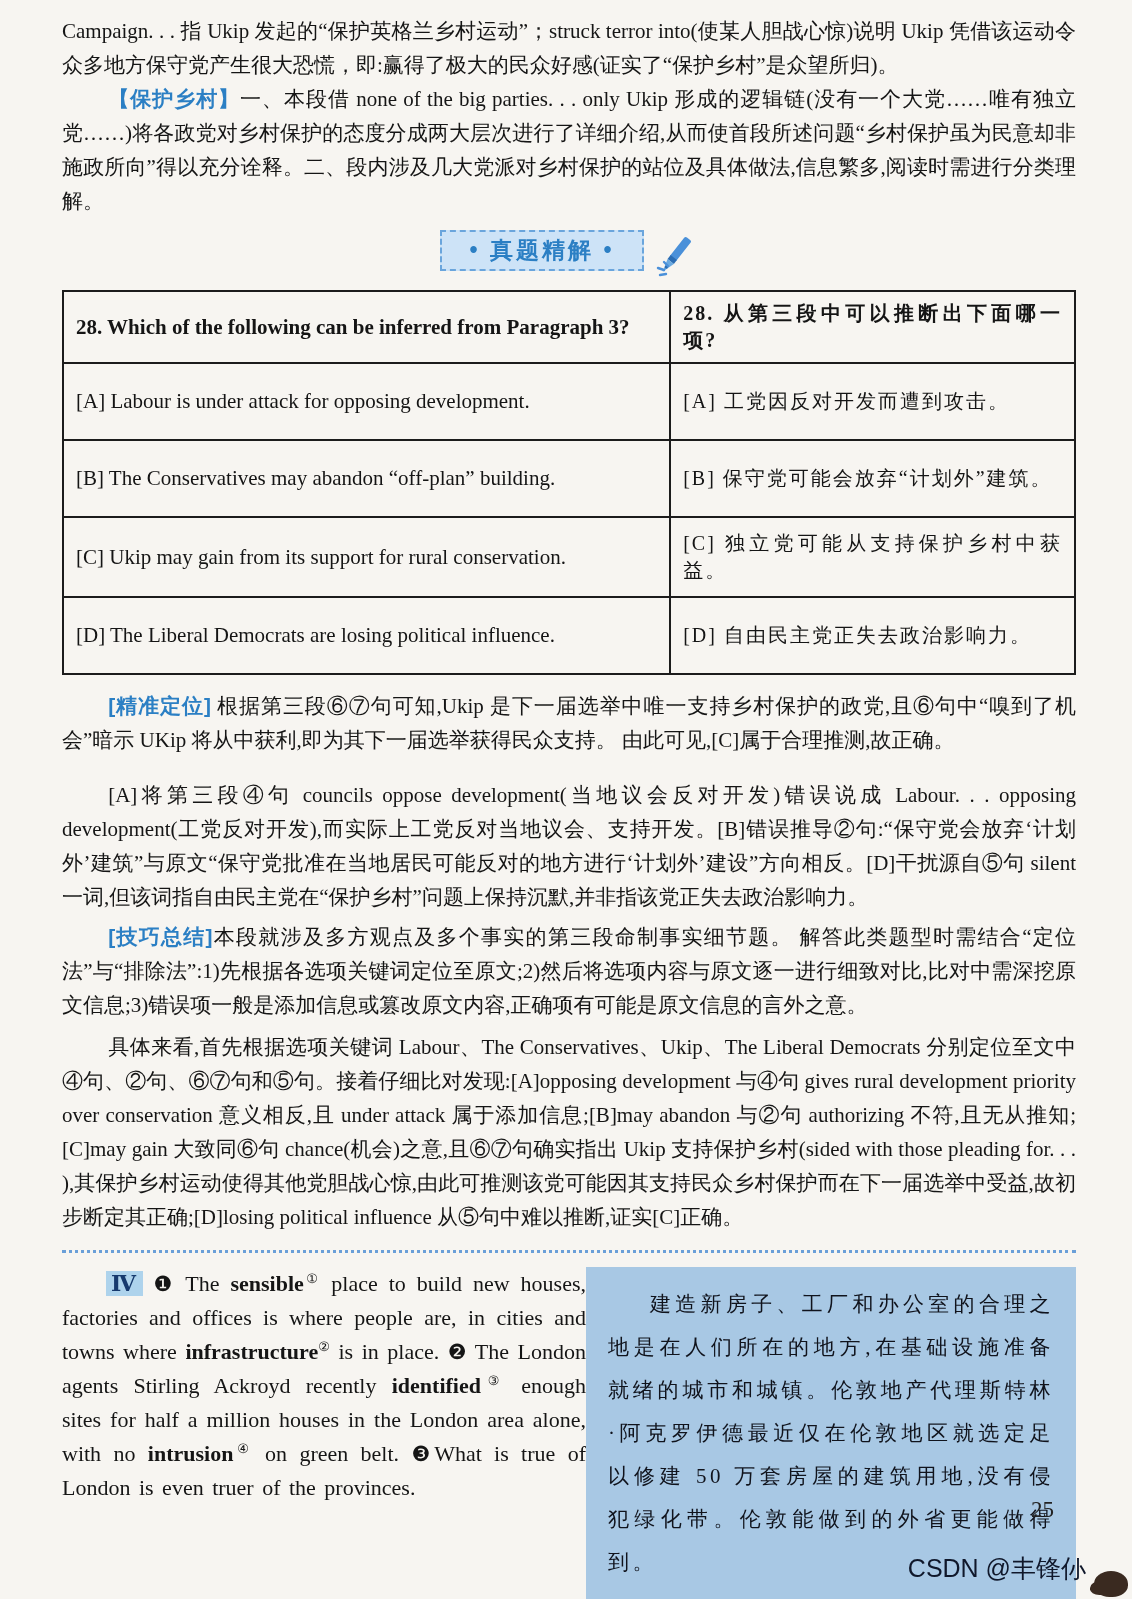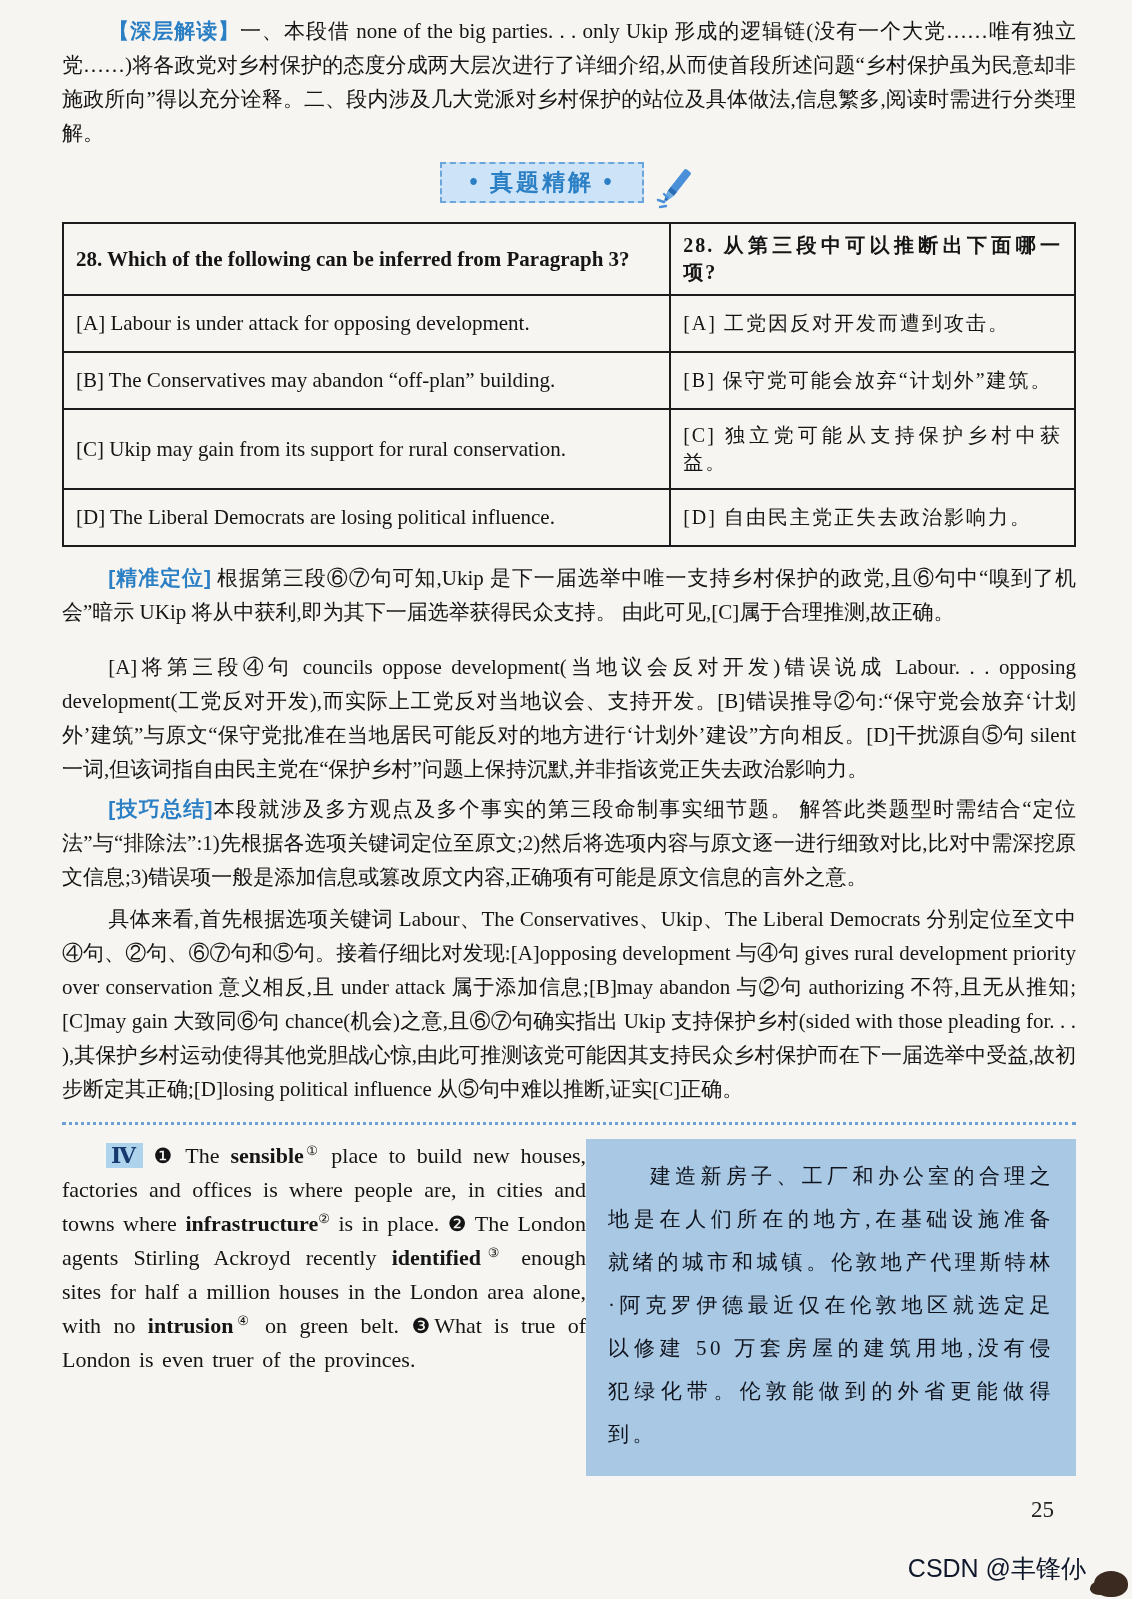--- a/index.html
+++ b/index.html
@@ -51,21 +51,21 @@
     position:relative;top:4px;
   }
   
   table.qtable{
     width:100%;
     border-collapse:collapse;
     margin:2px 0 14px 0;
   }
   table.qtable td{
     border:2px solid #1c1c1c;
-    padding:14px 12px;
+    padding:24px 12px;
     vertical-align:middle;
   }
   td.en{ width:60%; font-size:21px; }
   td.zh{ width:40%; font-size:20px; text-align:justify; letter-spacing:2px; }
   tr.thead td{ font-weight:bold; padding:8px 12px; }
   tr.row-c td{ padding-top:12px; padding-bottom:12px; }
   
   .divider{
     border-top:3px dotted #6a9fd8;
     margin:16px 0 14px 0;
@@ -131,22 +131,23 @@
     border-radius:50% 50% 45% 45%;
     box-shadow:-10px 4px 0 -6px #3a2a20;
   }
 </style>
 </head>
 <body>
 
 <div class="page">
   <div class="content">
 
-
-    <p class="para indent"><span class="blue-label">【深层解读】</span><span>一、本段借 none of the big parties. . . only Ukip 形成的逻辑链(没有一个大党……唯有独立党……)将各政党对乡村保护的态度分成两大层次进行了详细介绍,从而使首段所述问题“乡村保护虽为民意却非施政所向”得以充分诠释。二、段内涉及几大党派对乡村保护的站位及具体做法,信息繁多,阅读时需进行分类理解。</span></p>
+    <p class="para">Campaign. . . 指 Ukip 发起的“保护英格兰乡村运动”；struck terror into(使某人胆战心惊)说明 Ukip 凭借该运动令众多地方保守党产生很大恐慌，即:赢得了极大的民众好感(证实了“保护乡村”是众望所归)。</p>
+
+    <p class="para indent"><span class="blue-label">【保护乡村】</span><span>一、本段借 none of the big parties. . . only Ukip 形成的逻辑链(没有一个大党……唯有独立党……)将各政党对乡村保护的态度分成两大层次进行了详细介绍,从而使首段所述问题“乡村保护虽为民意却非施政所向”得以充分诠释。二、段内涉及几大党派对乡村保护的站位及具体做法,信息繁多,阅读时需进行分类理解。</span></p>
 
     <div class="badge-row">
       <span class="badge">• 真题精解 •</span><span class="pen-wrap">
         <svg width="46" height="48" viewBox="0 0 46 48">
           <g transform="rotate(38 23 24)">
             <rect x="19" y="2" width="8" height="26" rx="2" fill="#4a90d9"></rect>
             <rect x="19" y="26" width="8" height="5" fill="#2b6db4"></rect>
             <path d="M23 44 L19 31 L27 31 Z" fill="#6aa9e0"></path>
             <circle cx="23" cy="38" r="1.6" fill="#2b6db4"></circle>
           </g>

